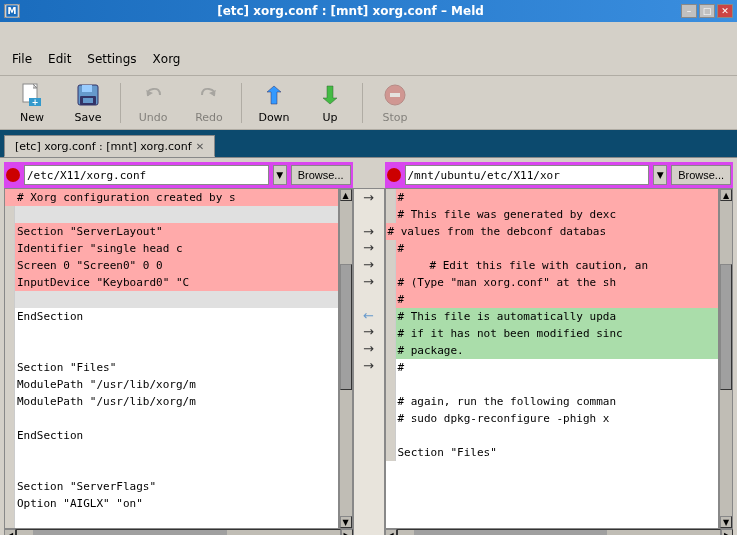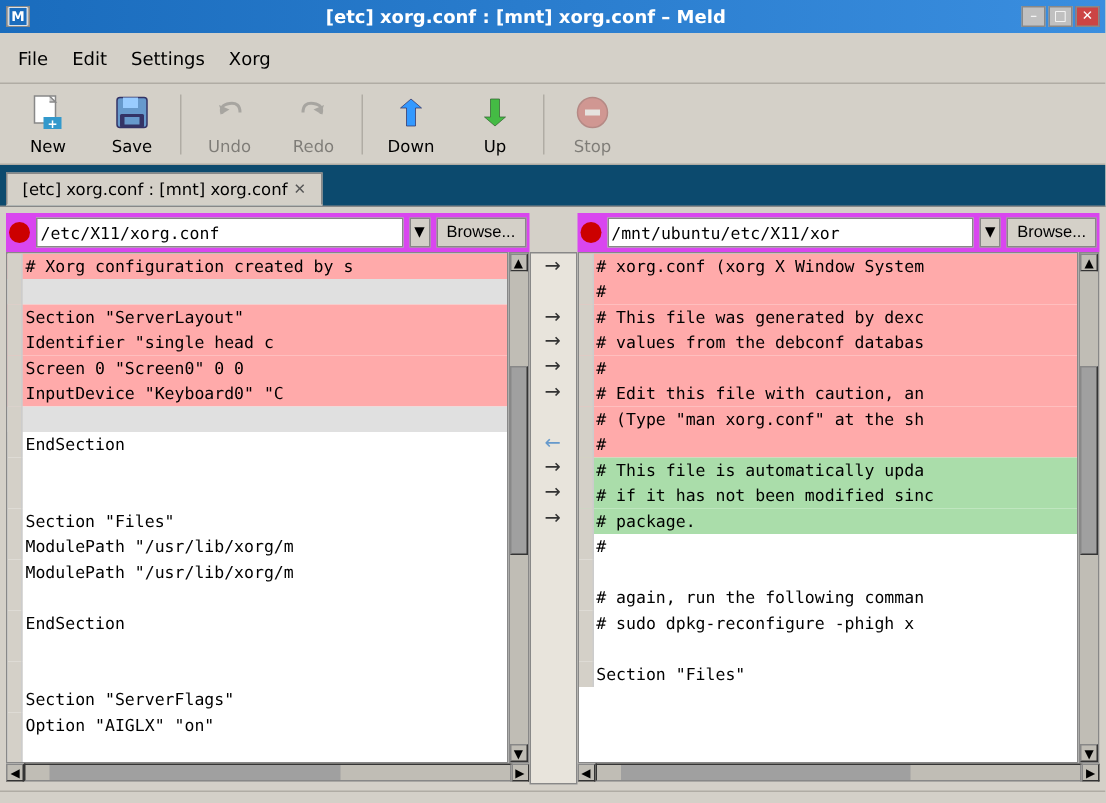--- a/index.html
+++ b/index.html
@@ -49,20 +49,21 @@
       justify-content: center;
     }
     
     #menubar {
       background: #d4d0c8;
       height: 34px;
       display: flex;
       align-items: center;
       padding: 0 4px;
       border-bottom: 1px solid #b0aca4;
+      margin-top: 20px;
     }
     .menu-item {
       padding: 2px 8px;
       cursor: pointer;
       font-size: 12px;
       color: #000;
     }
     
     #toolbar {
       background: #d4d0c8;
@@ -456,21 +457,21 @@
   <div class="diff-panel">
     <div class="panel-header">
       <div class="path-indicator"></div>
       <input class="path-input" type="text" value="/etc/X11/xorg.conf" style="">
       <div style="width:14px;height:20px;border:1px solid #888;background:#d4d0c8;display:flex;align-items:center;justify-content:center;cursor:pointer;font-size:9px;">▼</div>
       <button class="browse-btn">Browse...</button>
     </div>
     <div class="panel-with-scroll">
       <div class="code-area">
         <div class="code-content" id="left-lines">
-            <div class="code-line" style="background: rgb(255, 170, 170);">
+            <div class="code-line" style="background: rgb(255, 170, 170); align-items: center;">
               <div class="line-marker"></div>
               <div class="line-text"># Xorg configuration created by s</div>
             </div>
             <div class="code-line" style="background: rgb(224, 224, 224);">
               <div class="line-marker"></div>
               <div class="line-text"></div>
             </div>
             <div class="code-line" style="background: rgb(255, 170, 170);">
               <div class="line-marker"></div>
               <div class="line-text">Section "ServerLayout"</div>
@@ -611,39 +612,35 @@
       <div class="path-indicator"></div>
       <input class="path-input" type="text" value="/mnt/ubuntu/etc/X11/xor" style="">
       <div style="width:14px;height:20px;border:1px solid #888;background:#d4d0c8;display:flex;align-items:center;justify-content:center;cursor:pointer;font-size:9px;">▼</div>
       <button class="browse-btn">Browse...</button>
     </div>
     <div class="panel-with-scroll">
       <div class="code-area">
         <div class="code-content" id="right-lines">
             <div class="code-line" style="background: rgb(255, 170, 170);">
               <div class="line-marker"></div>
-              <div class="line-text"># xorg.conf (xorg X Window System</div>
-            </div>
-            <div class="code-line" style="background: rgb(255, 170, 170);">
-              <div class="line-marker"></div>
               <div class="line-text">#</div>
             </div>
             <div class="code-line" style="background: rgb(255, 170, 170);">
               <div class="line-marker"></div>
               <div class="line-text"># This file was generated by dexc</div>
             </div>
-            <div class="code-line" style="background: rgb(255, 170, 170);">
+            <div class="code-line" style="background: rgb(255, 170, 170); flex-direction: column;">
               <div class="line-marker"></div>
               <div class="line-text"># values from the debconf databas</div>
             </div>
             <div class="code-line" style="background: rgb(255, 170, 170);">
               <div class="line-marker"></div>
               <div class="line-text">#</div>
             </div>
-            <div class="code-line" style="background: rgb(255, 170, 170);">
+            <div class="code-line" style="background: rgb(255, 170, 170); gap: 32px;">
               <div class="line-marker"></div>
               <div class="line-text"># Edit this file with caution, an</div>
             </div>
             <div class="code-line" style="background: rgb(255, 170, 170);">
               <div class="line-marker"></div>
               <div class="line-text"># (Type "man xorg.conf" at the sh</div>
             </div>
             <div class="code-line" style="background: rgb(255, 170, 170);">
               <div class="line-marker"></div>
               <div class="line-text">#</div>

